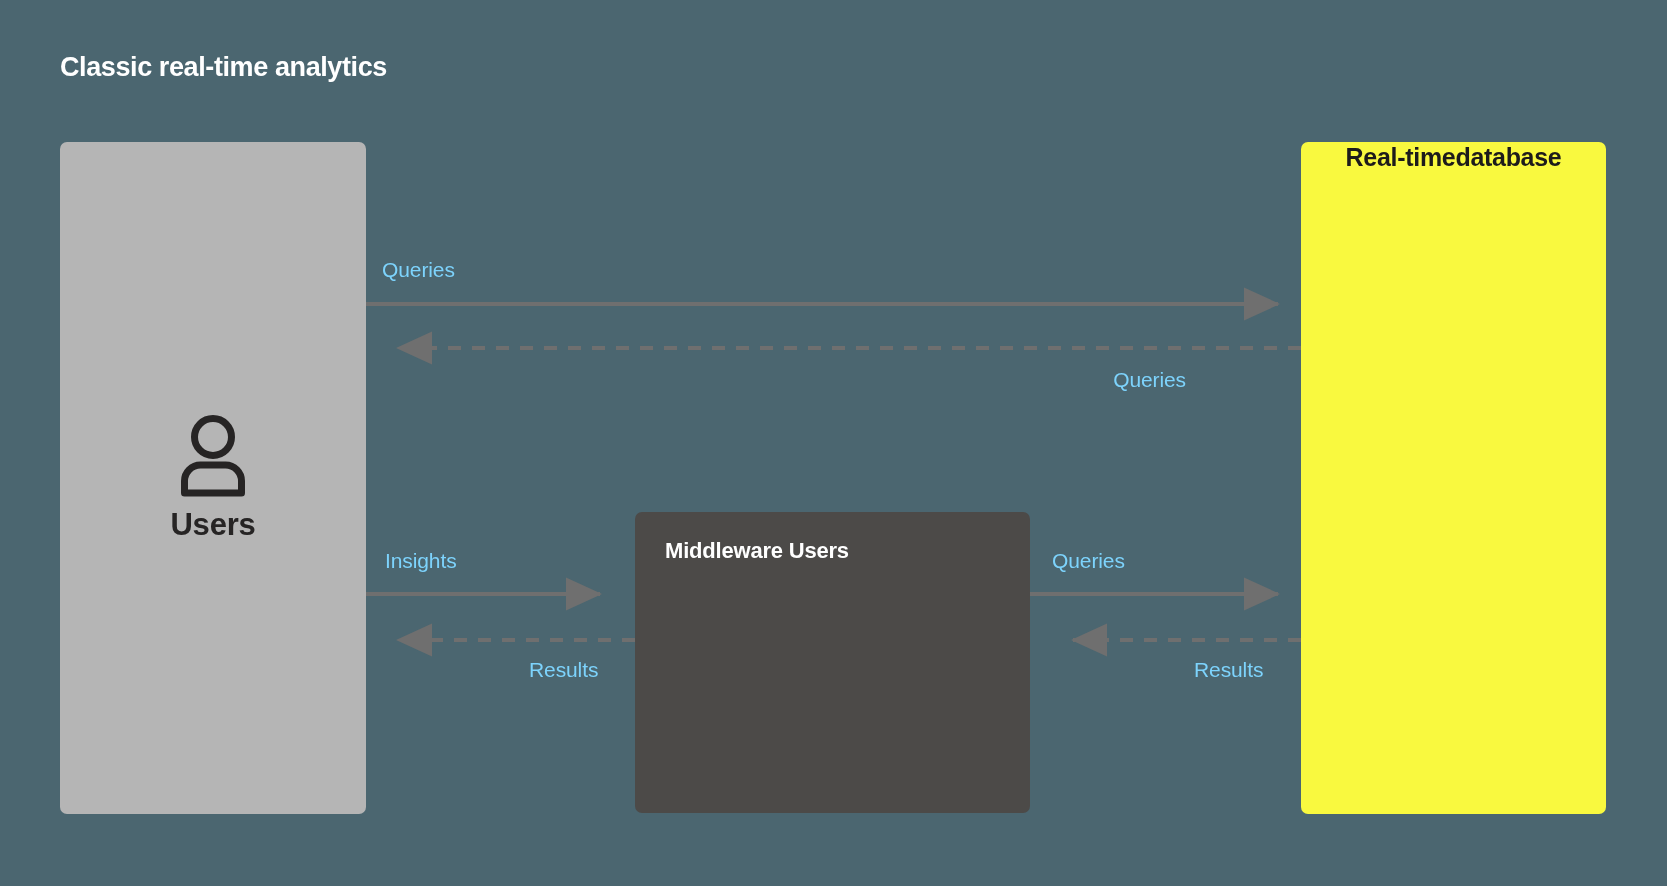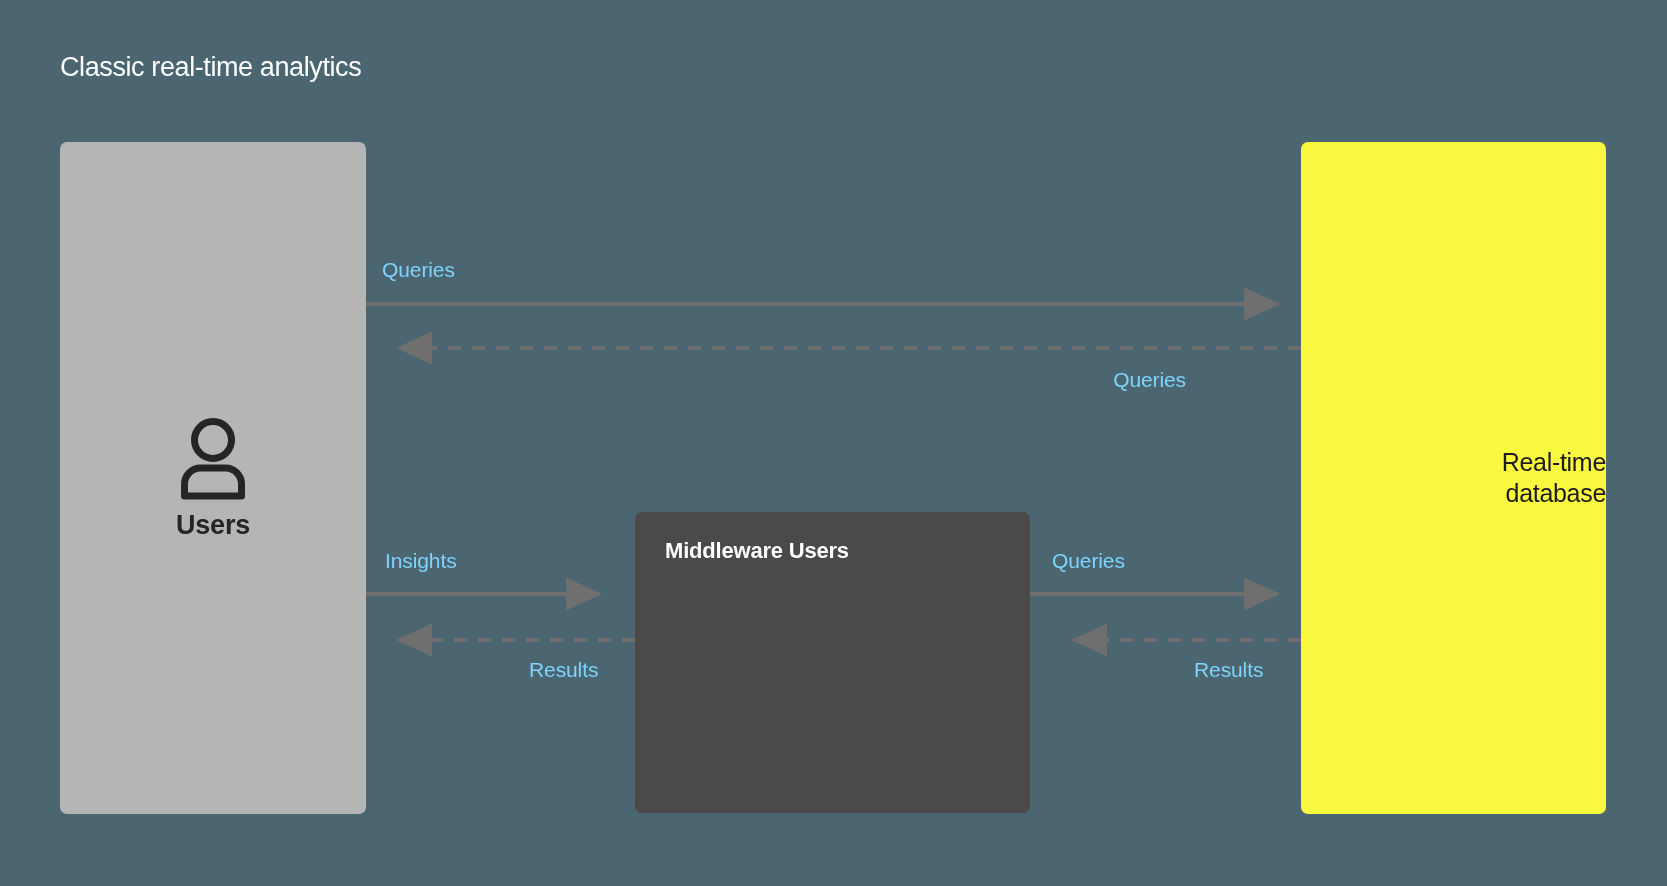--- a/index.html
+++ b/index.html
@@ -18,21 +18,21 @@
     width: 1667px;
     height: 886px;
   }
 
   
   .title {
     position: absolute;
     left: 60px;
     top: 52px;
     font-size: 27px;
-    font-weight: normal;
+    font-weight: bold;
     color: #ffffff;
     letter-spacing: -0.4px;
     white-space: nowrap;
   }
 
   
   .node {
     position: absolute;
     box-sizing: border-box;
     border-radius: 7px;
@@ -71,21 +71,21 @@
     align-items: center;
     justify-content: center;
   }
   .user-icon {
     display: block;
     width: 78px;
     height: 84px;
   }
   .users-label {
     margin-top: 10px;
-    font-size: 27px;
+    font-size: 31px;
     font-weight: bold;
     color: #262424;
     letter-spacing: -0.2px;
   }
 
   .middleware-label {
     position: absolute;
     left: 30px;
     top: 26px;
     font-size: 22px;
@@ -95,25 +95,24 @@
     white-space: nowrap;
   }
 
   .db-label {
     position: absolute;
     left: 0;
     top: 0;
     width: 100%;
     height: 100%;
     display: flex;
-    flex-direction: column;
-    align-items: flex-end;
+    align-items: flex-start;
     justify-content: center;
     font-size: 25px;
-    font-weight: normal;
+    font-weight: bold;
     color: #1d1b1b;
     line-height: 1.26;
     text-align: center;
     letter-spacing: -0.3px;
   }
 
   
   .wires {
     position: absolute;
     left: 0;

